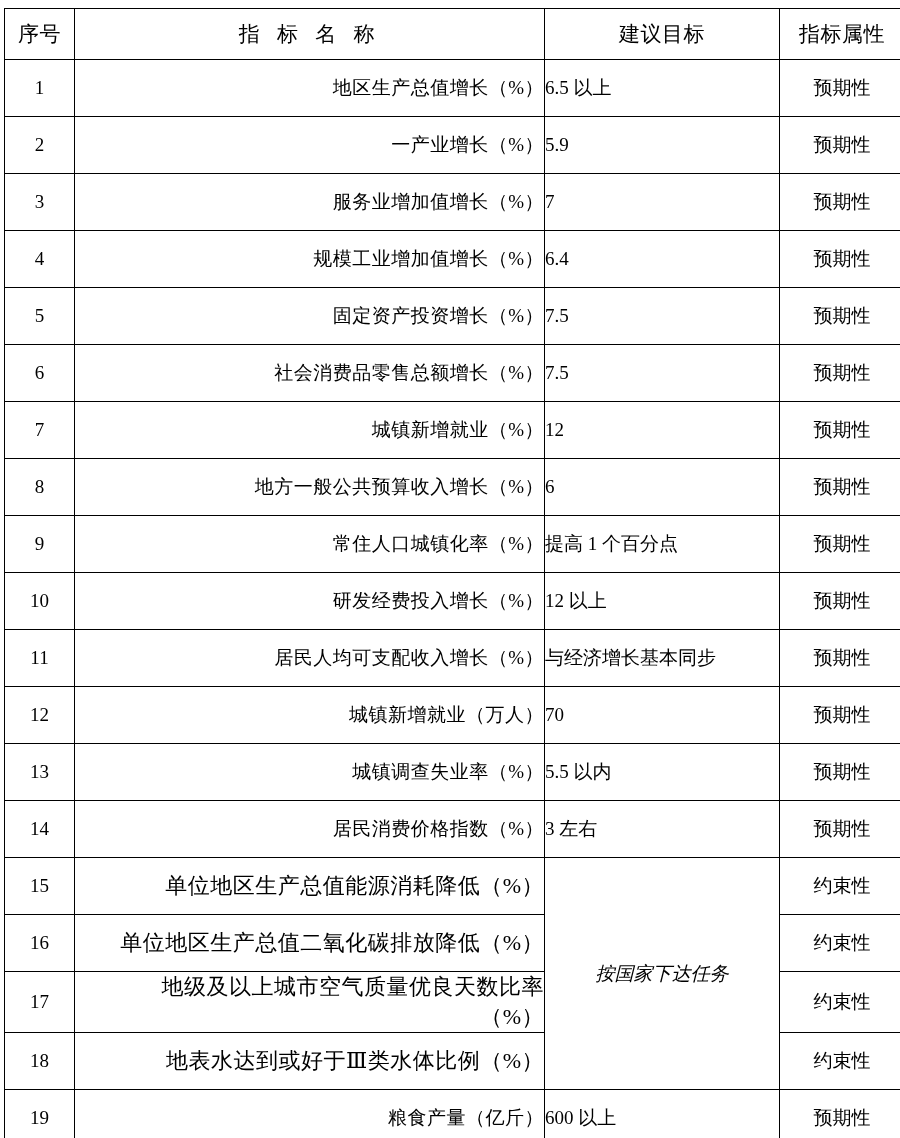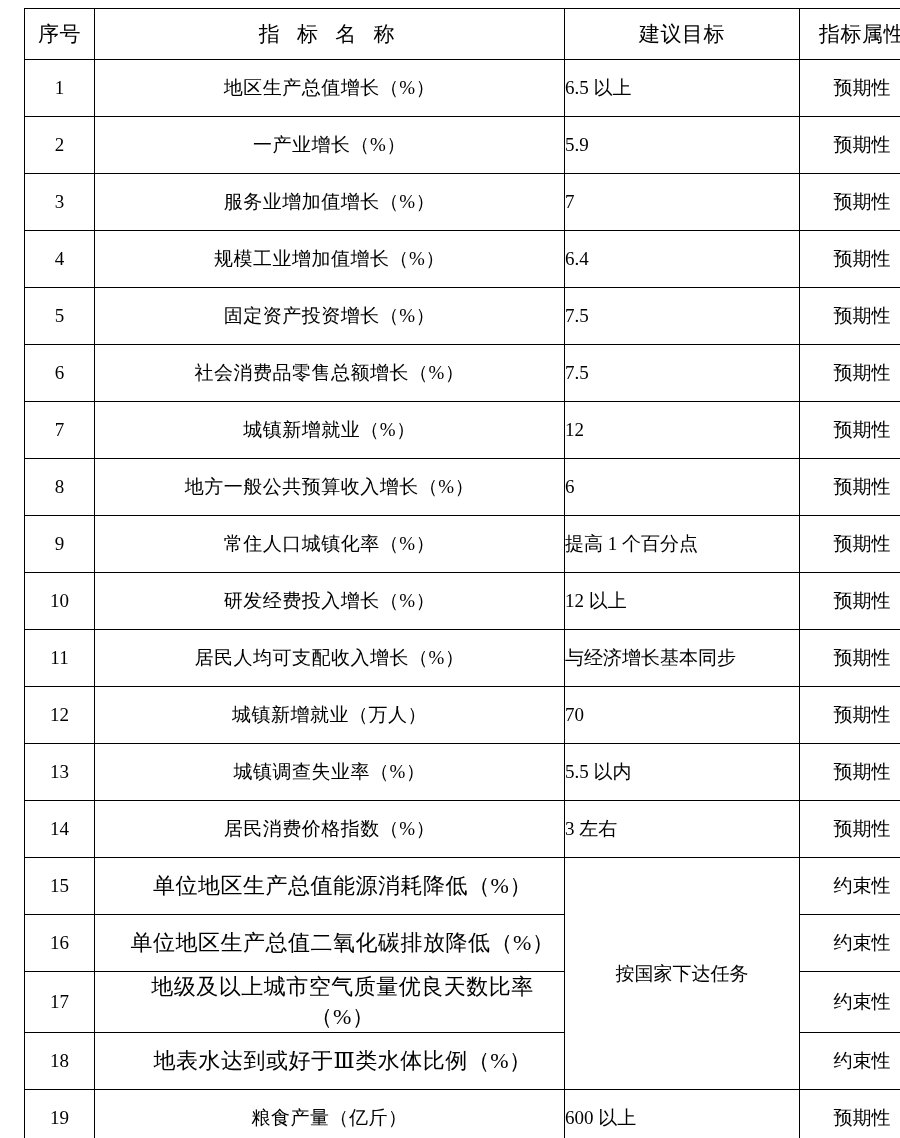--- a/index.html
+++ b/index.html
@@ -11,21 +11,21 @@
     width: 900px;
     height: 1138px;
     font-family: "Liberation Serif", "DejaVu Serif", serif;
     color: #000000;
     overflow: hidden;
   }
   .sheet {
     width: 900px;
     height: 1138px;
     box-sizing: border-box;
-    padding: 8px 10px 0 24px;
+    padding: 8px 10px 0 4px;
   }
   table.indicator-table {
     width: 880px;
     border-collapse: collapse;
     table-layout: fixed;
   }
   table.indicator-table td,
   table.indicator-table th {
     border: 1px solid #000000;
     padding: 0;
@@ -46,38 +46,39 @@
   }
   .hd-name {
     letter-spacing: 6px;
   }
   .row-no {
     text-align: center;
     font-size: 19px;
     height: 56px;
   }
   .row-name {
-    text-align: center;
+    text-align: right;
     font-size: 19px;
     padding-left: 36px;
     letter-spacing: 0.5px;
   }
   .row-goal {
     text-align: left;
     font-size: 19px;
   }
   .row-attr {
     text-align: center;
     font-size: 19px;
   }
   .row-small .row-name { font-size: 22px; padding-left: 26px; }
   .merged-goal {
     text-align: center;
     font-size: 19px;
     vertical-align: middle;
+    font-style: italic;
   }
 </style>
 </head>
 <body>
 
 <div class="sheet">
   <table class="indicator-table">
     <colgroup>
       <col class="c-no">
       <col class="c-name">

